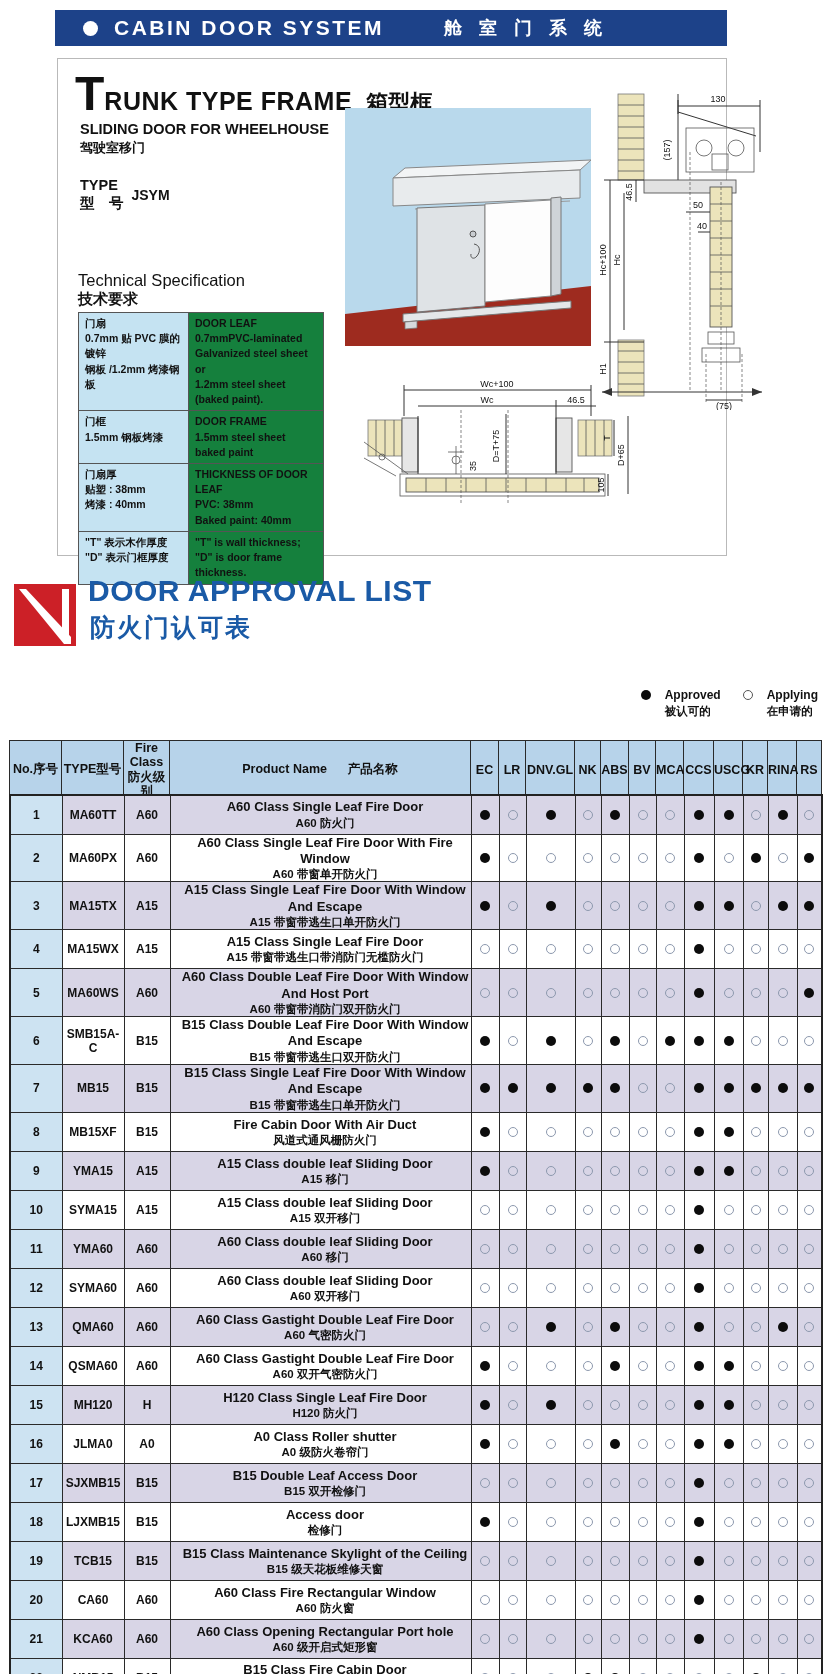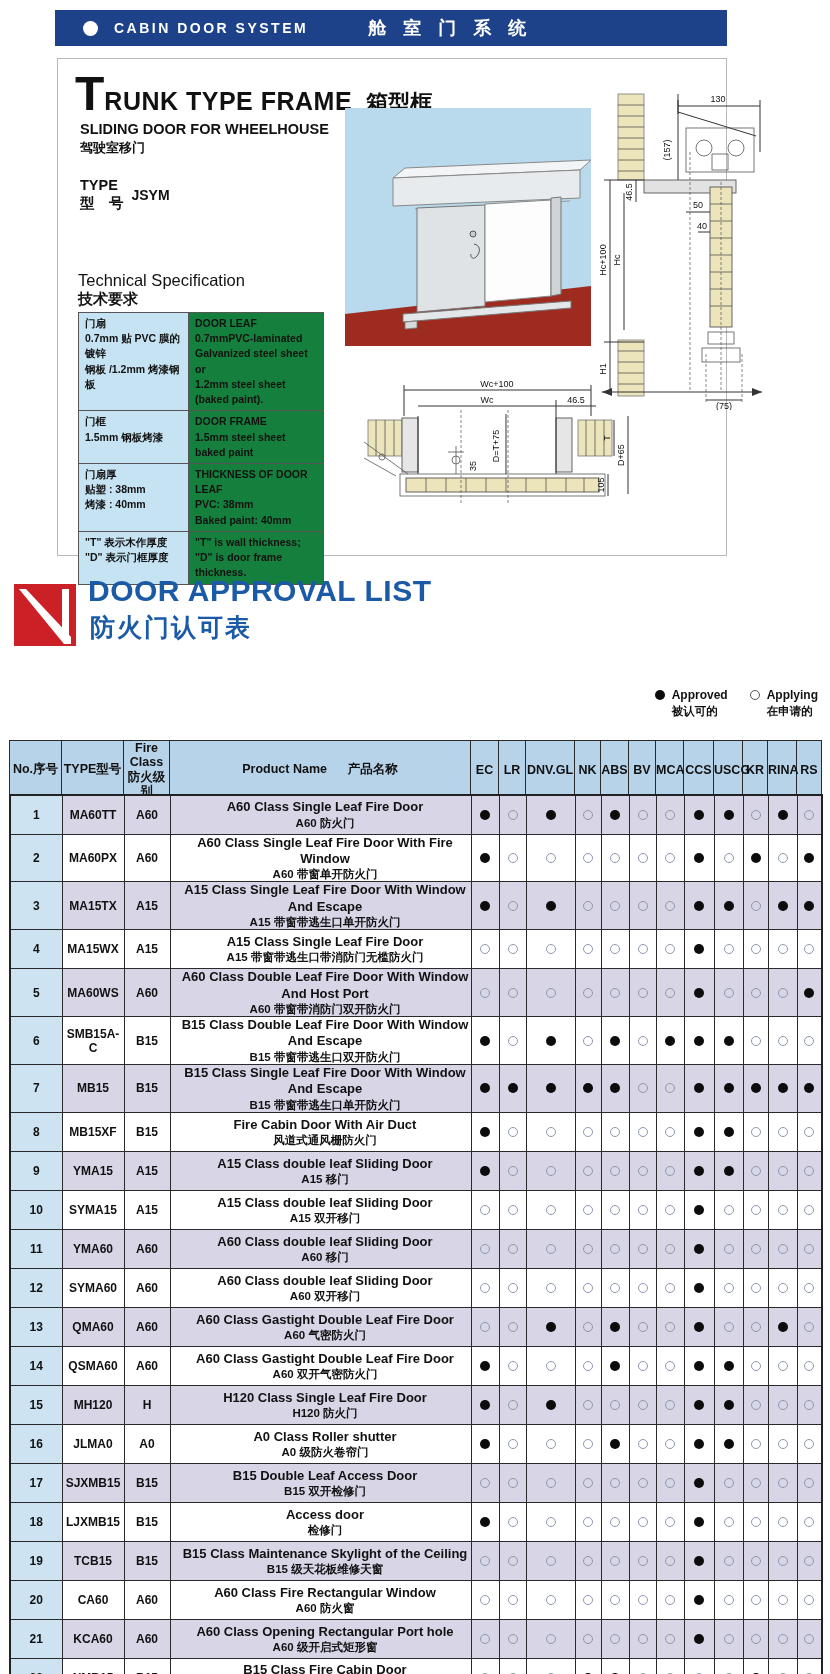--- a/index.html
+++ b/index.html
@@ -4,21 +4,21 @@
 <style>
   * { margin:0; padding:0; box-sizing:border-box; }
   html,body { background:#ffffff; }
   body { font-family:"Liberation Sans", sans-serif; color:#111; }
   .page { position:relative; width:830px; height:1674px; background:#fff; overflow:hidden; }
 
   
   .banner { position:absolute; left:55px; top:10px; width:672px; height:36px;
     background:#1d4289; color:#fff; display:flex; align-items:center; padding-left:28px; }
   .banner .bdot { width:15px; height:15px; border-radius:50%; background:#fff; margin-right:16px; flex:0 0 auto; }
-  .banner .ben { font-size:14px; font-weight:bold; letter-spacing:2.5px; }
+  .banner .ben { font-size:21px; font-weight:bold; letter-spacing:2.5px; }
   .banner .bcn { font-size:18px; font-weight:bold; letter-spacing:6px; margin-left:60px; }
 
   
   .top-box { position:absolute; left:57px; top:58px; width:670px; height:498px;
     border:1px solid #b9b9b9; background:#fff; }
 
   .trunk-title { position:absolute; left:75px; top:72px; display:flex; align-items:baseline; white-space:nowrap; }
   .trunk-title .big-t { font-size:48px; font-weight:bold; line-height:0.9; }
   .trunk-title .rest { font-size:25px; font-weight:bold; letter-spacing:0.5px; }
   .trunk-title .cnt { font-size:22px; font-weight:bold; margin-left:14px; }
@@ -48,21 +48,21 @@
   .dline { stroke:#333; stroke-width:1; }
   .thin  { stroke:#555; stroke-width:0.8; fill:none; }
   .dash  { stroke:#555; stroke-width:0.7; stroke-dasharray:3 2; fill:none; }
 
   
   .appr-logo { position:absolute; left:14px; top:584px; width:62px; height:62px; background:#cc2027; }
   .appr-title-en { position:absolute; left:88px; top:574px; font-size:30px; font-weight:bold; color:#1a5aa6; letter-spacing:0.5px; }
   .appr-title-cn { position:absolute; left:90px; top:611px; font-size:25px; font-weight:bold; color:#1a5aa6; letter-spacing:2px; }
 
   .legend { position:absolute; top:688px; right:12px; display:flex; gap:22px; }
-  .legend-item { display:flex; gap:7px; }
+  .legend-item { display:flex; gap:14px; }
   .legend-text { display:flex; flex-direction:column; font-size:12px; font-weight:600; line-height:1.3; }
   .legend-text .cn { font-size:11.5px; }
   .dot { display:inline-block; width:10px; height:10px; border-radius:50%; }
   .dot.filled { background:#0c0c0c; }
   .dot.open { border:1.4px solid #8d99ae; background:transparent; }
   .legend .dot { margin-top:2px; }
   .legend .dot.open { border-color:#555; }
 
   
   table.appr { position:absolute; left:9px; border-collapse:collapse; table-layout:fixed; width:812px; }

